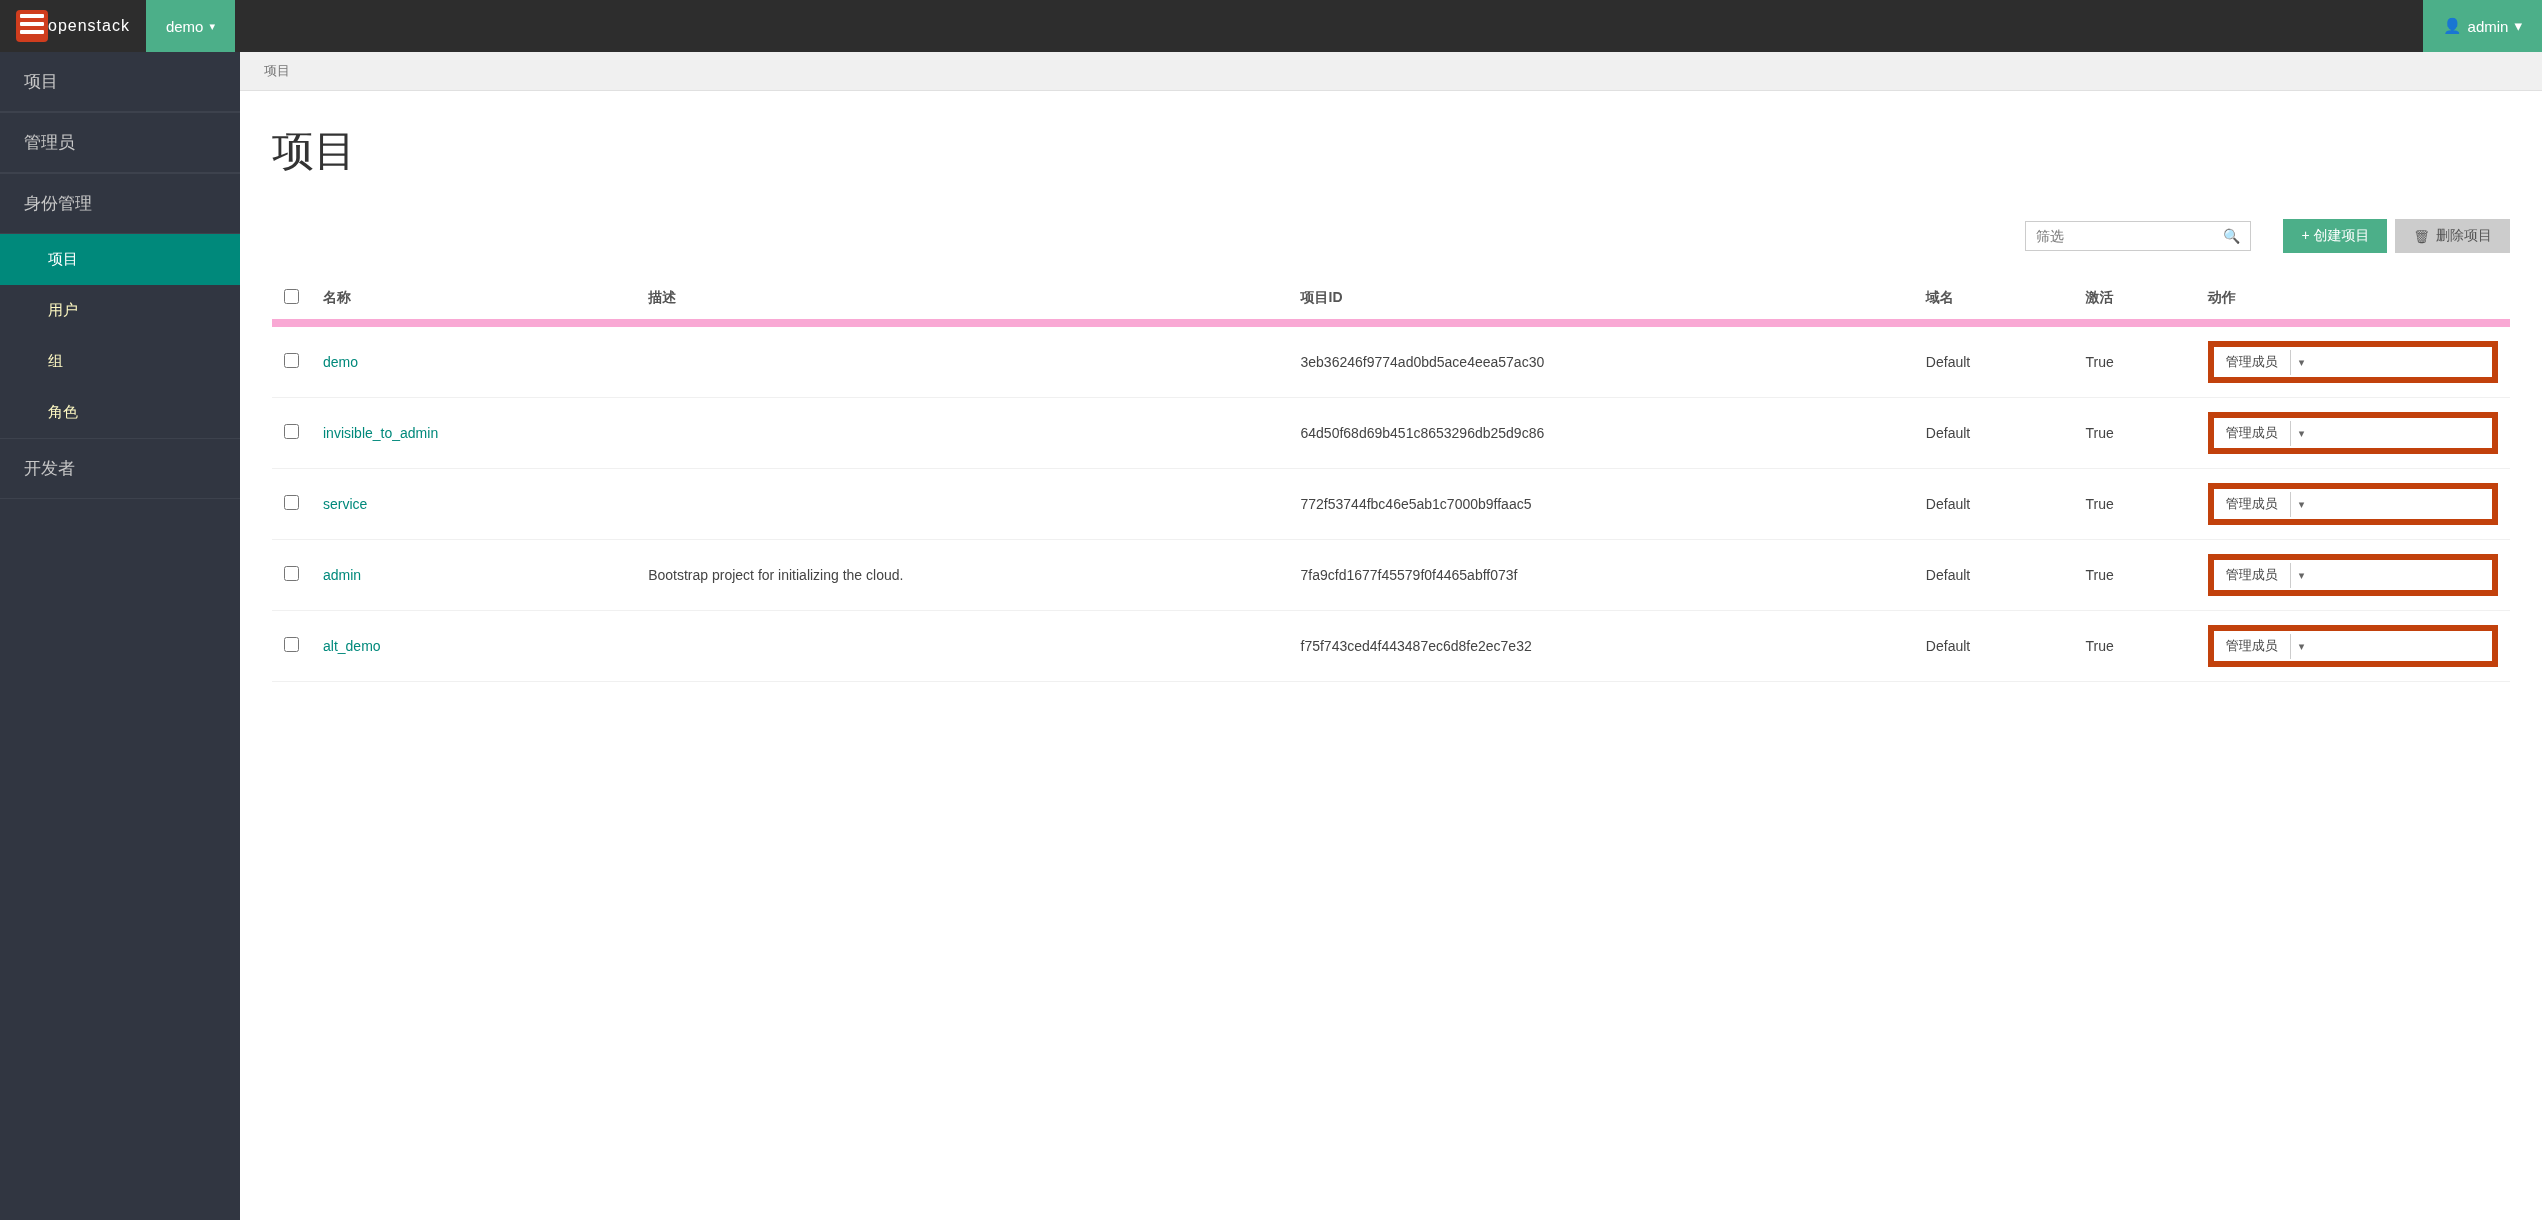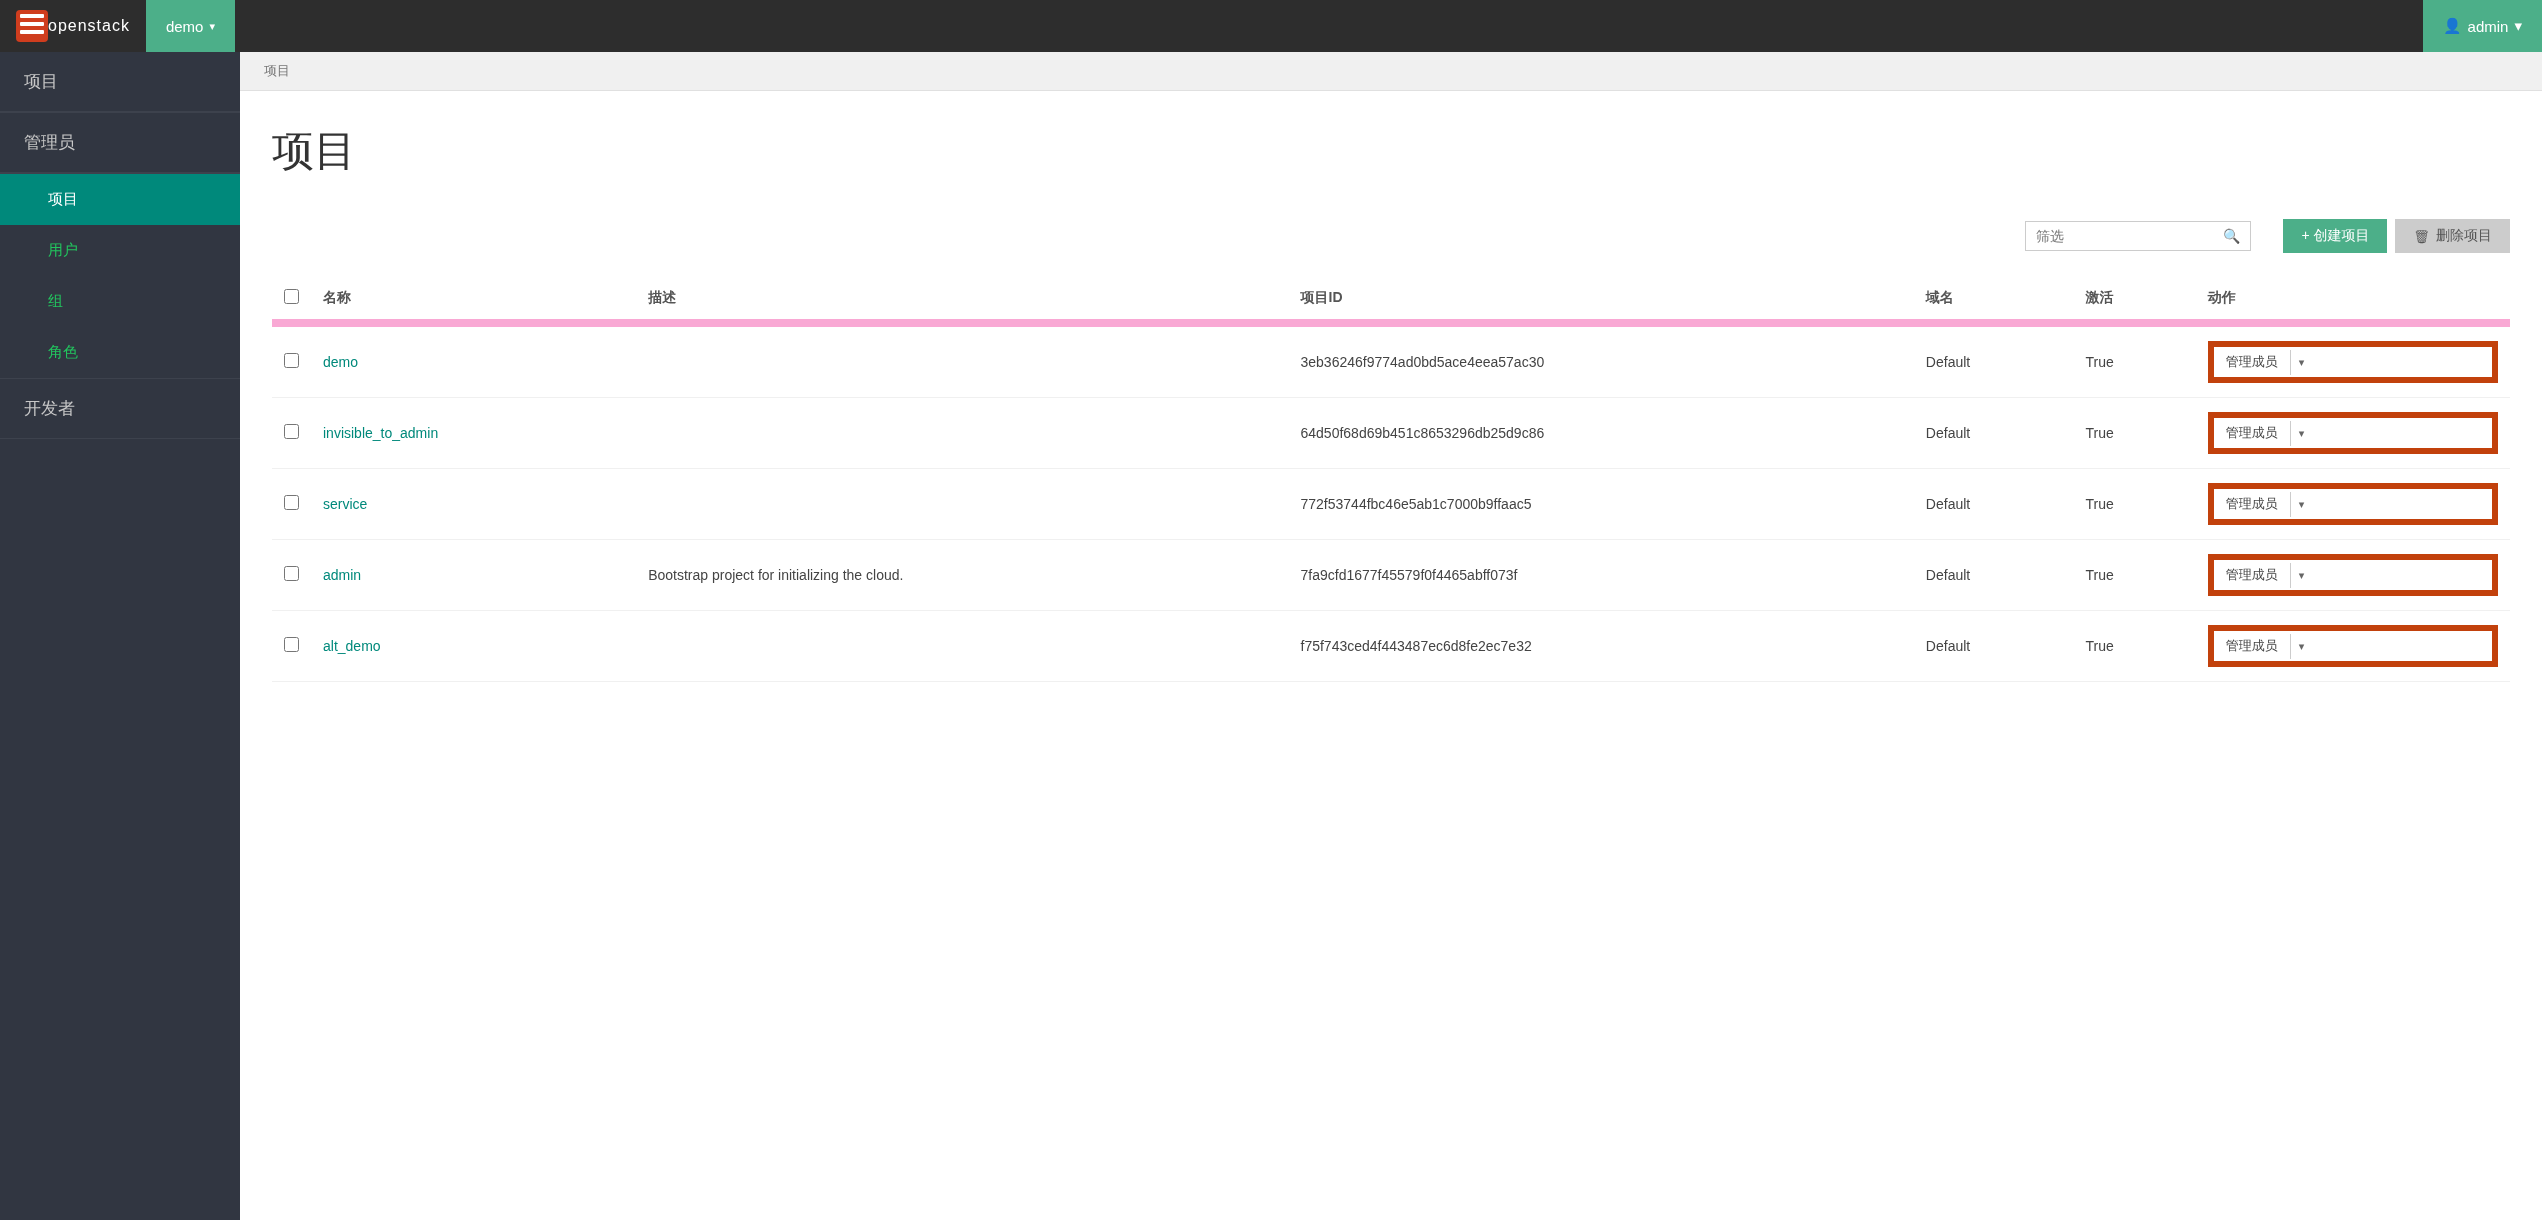--- a/index.html
+++ b/index.html
@@ -88,21 +88,21 @@
       padding: 18px 24px;
       color: #c8c8c8;
       font-size: 17px;
       cursor: pointer;
       border-bottom: 1px solid #3d424d;
     }
     .sidebar-sub-item {
       display: flex;
       align-items: center;
       padding: 16px 0 16px 48px;
-      color: #22c55e;
+      color: #fef9c3;
       font-size: 15px;
       cursor: pointer;
     }
     .sidebar-sub-item.active {
       background: #00897b;
       color: #fff;
     }
     .sidebar-divider {
       height: 1px;
       background: #3d424d;
@@ -284,20 +284,23 @@
 
   <div class="sidebar">
     <div class="sidebar-top-item">
       <span>项目</span>
     </div>
     <div class="sidebar-divider"></div>
     <div class="sidebar-top-item">
       <span>管理员</span>
     </div>
     <div class="sidebar-divider"></div>
+    <div class="sidebar-top-item">
+      <span>身份管理</span>
+    </div>
     <div class="sidebar-sub-item active">
       <span>项目</span>
     </div>
     <div class="sidebar-sub-item">
       <span>用户</span>
     </div>
     <div class="sidebar-sub-item">
       <span>组</span>
     </div>
     <div class="sidebar-sub-item">

